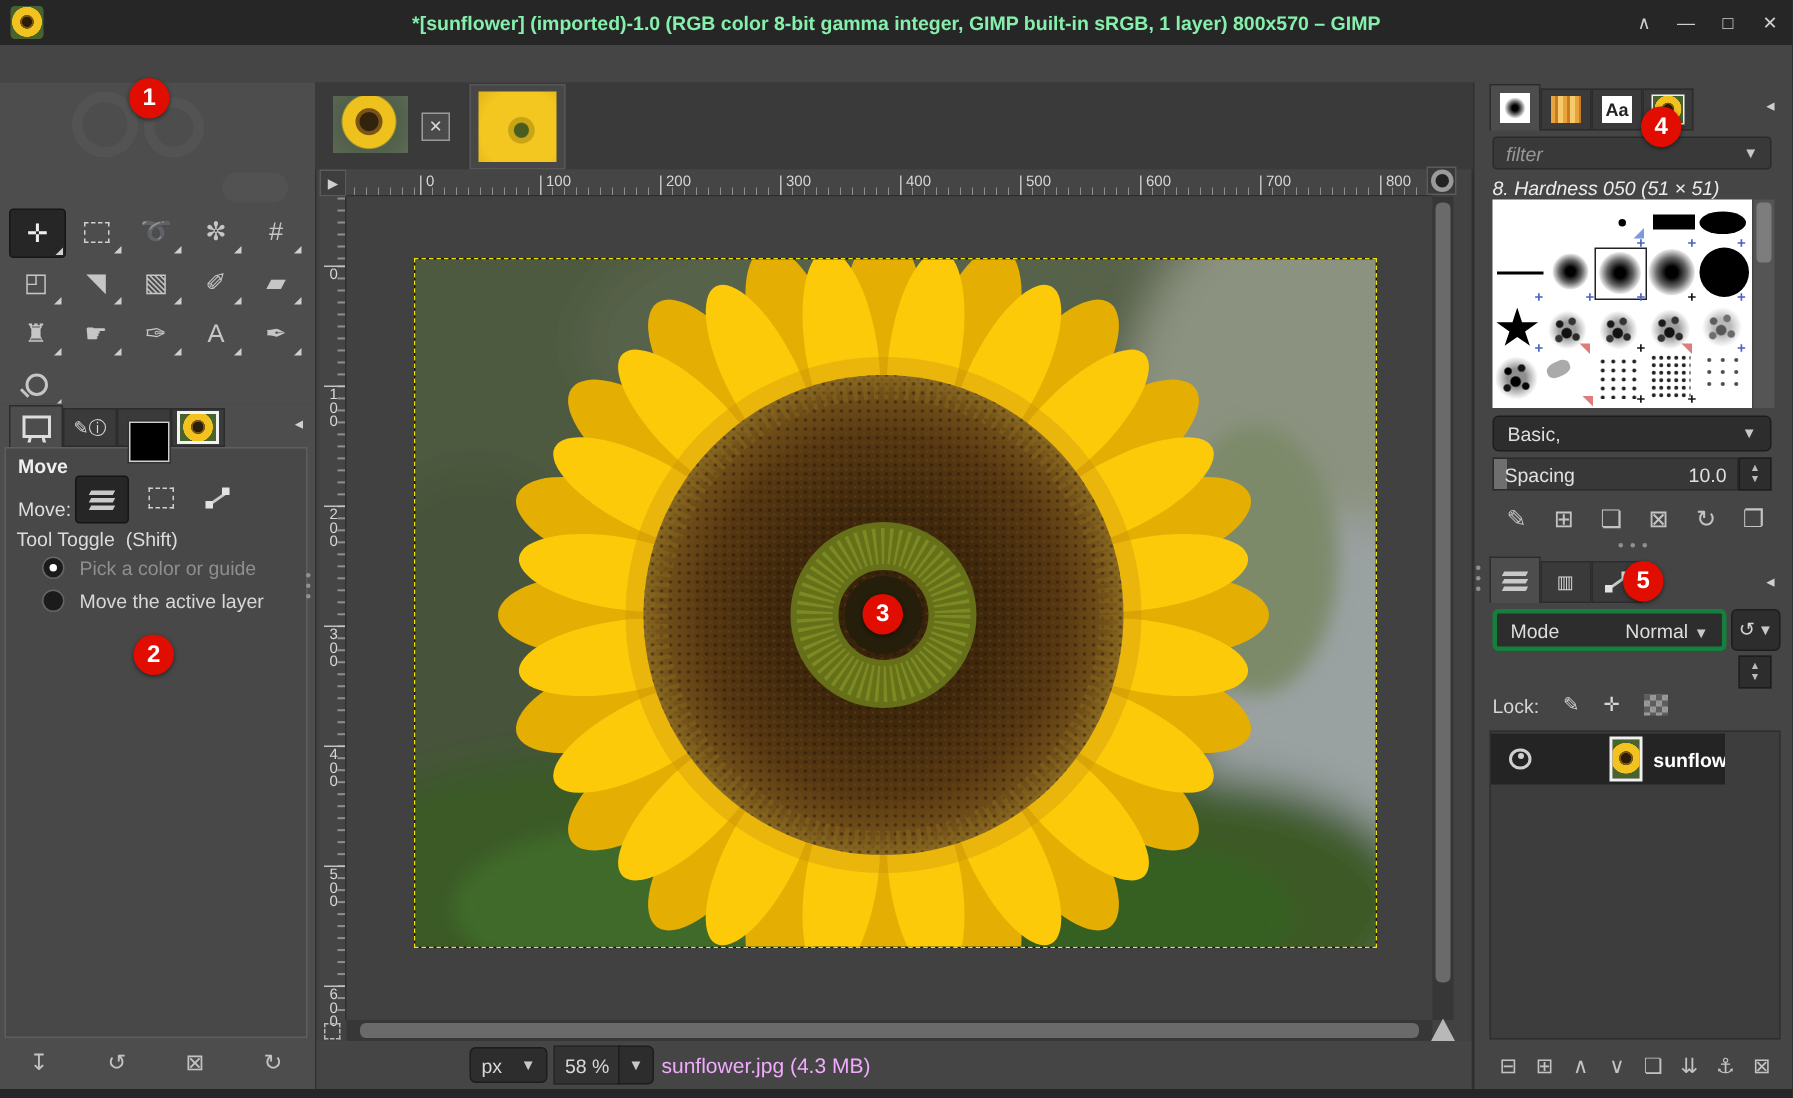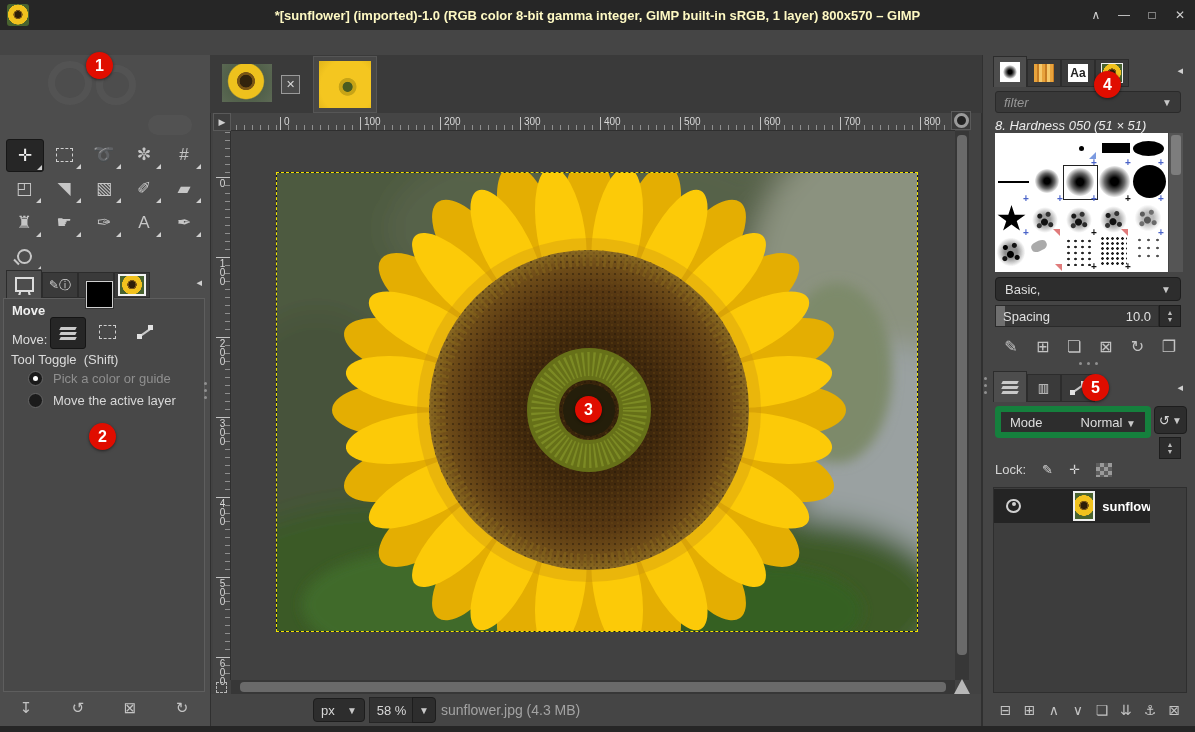--- a/index.html
+++ b/index.html
@@ -4,21 +4,21 @@
 <style>
   html,body{margin:0;padding:0;background:#222;}
   #app{position:relative;width:1195px;height:732px;background:#454545;overflow:hidden;
        font-family:"Liberation Sans","DejaVu Sans",sans-serif;color:#d8d8d8;font-size:13px;}
   .abs{position:absolute;}
   
   #titlebar{left:0;top:0;width:1195px;height:30px;background:#262626;display:flex;align-items:center;}
   #app-icon{left:7px;top:4px;width:22px;height:22px;border-radius:3px;
     background:radial-gradient(circle at 50% 48%,#2d1d08 0 20%,#7a5514 22% 28%,#f2c21e 30% 62%,#49632f 64%);}
   #title-text{left:0;right:0;top:0;height:30px;display:flex;align-items:center;justify-content:center;
-    font-weight:bold;font-size:13px;color:#fef9c3;pointer-events:none;}
+    font-weight:bold;font-size:13px;color:#86efac;pointer-events:none;}
   #win-controls{right:6px;top:0;height:30px;display:flex;align-items:center;gap:10px;}
   .winbtn{width:18px;height:18px;display:flex;align-items:center;justify-content:center;color:#cfcfcf;font-size:12px;}
   
   #menubar{left:0;top:30px;width:1195px;height:25px;background:#2f2f2f;display:flex;align-items:center;padding-left:10px;box-sizing:border-box;gap:0;}
   .menu-item{padding:3px 11px;color:#e2e2e2;font-size:13.5px;}
   
   .badge{position:absolute;width:27px;height:27px;border-radius:50%;background:#e00d00;color:#fff;
     display:flex;align-items:center;justify-content:center;font-weight:bold;font-size:16px;z-index:60;
     box-shadow:0 1px 3px rgba(0,0,0,.5);}
   
@@ -112,21 +112,21 @@
   #nav-btn{left:953px;top:677px;width:18px;height:18px;display:flex;align-items:center;justify-content:center;}
   #nav-btn i{width:0;height:0;border-left:8px solid transparent;border-right:8px solid transparent;border-bottom:15px solid #b8b8b8;}
   
   #statusbar{left:211px;top:694px;width:770px;height:32px;background:#454545;display:flex;align-items:center;}
   #unit-select{position:absolute;left:102px;width:52px;height:24px;background:#2d2d2d;border:1px solid #1d1d1d;border-radius:4px;
     display:flex;align-items:center;justify-content:space-between;padding:0 7px;box-sizing:border-box;color:#d8d8d8;}
   #zoom-box{position:absolute;left:158px;width:43px;height:24px;background:#323232;border:1px solid #262626;
     display:flex;align-items:center;justify-content:center;color:#d8d8d8;}
   #zoom-chev{position:absolute;left:201px;width:22px;height:24px;background:#2d2d2d;border:1px solid #1d1d1d;border-radius:0 4px 4px 0;
     display:flex;align-items:center;justify-content:center;color:#c8c8c8;font-size:10px;}
-  #status-text{position:absolute;left:230px;color:#a3a3a3;font-size:14px;}
+  #status-text{position:absolute;left:230px;color:#f0abfc;font-size:14px;}
   .chev{font-size:10px;color:#c8c8c8;}
   
   #right-dock{left:982px;top:55px;width:213px;height:671px;background:#454545;border-left:1px solid #303030;box-sizing:border-box;}
   
   #br-tabs{left:993px;top:57px;height:30px;}
   .dtab2{width:32px;height:26px;background:#3a3a3a;border:1px solid #2c2c2c;display:flex;align-items:center;justify-content:center;}
   .dtab2.sel{background:#4d4d4d;height:30px;border-bottom:none;}
   .brush-thumb{position:relative;width:20px;height:20px;background:#fff;}
   .brush-thumb b{position:absolute;left:3px;top:3px;width:14px;height:14px;border-radius:50%;
     background:radial-gradient(circle,#000 0 20%,rgba(0,0,0,.55) 45%,transparent 72%);}
@@ -161,21 +161,21 @@
   .slider{position:absolute;height:22px;border:1px solid #2a2a2a;box-sizing:border-box;display:flex;align-items:center;justify-content:space-between;padding:0 7px;}
   #spacing-slider{left:995px;top:305px;width:164px;background:linear-gradient(to right,#6f6f6f 0 9px,#383838 9px);color:#e0e0e0;}
   .spinner{position:absolute;width:22px;height:22px;background:#2d2d2d;border:1px solid #1d1d1d;box-sizing:border-box;
     display:flex;flex-direction:column;align-items:center;justify-content:center;color:#bbb;font-size:7px;line-height:7px;}
   #spacing-spin{left:1159px;top:305px;}
   #br-footer{left:998px;top:334px;width:184px;justify-content:space-between;}
   .ficon2{width:26px;height:24px;display:flex;align-items:center;justify-content:center;color:#c3c3c3;font-size:16px;}
   #dock-split-dots{left:1079px;top:362px;}
   
   #ly-tabs{left:993px;top:374px;height:28px;}
-  #mode-btn{left:995px;top:406px;width:156px;height:28px;background:#2d2d2d;border:6px solid #15803d;border-radius:4px;box-sizing:border-box;
+  #mode-btn{left:995px;top:406px;width:156px;height:28px;background:#2d2d2d;border:3px solid #15803d;border-radius:4px;box-sizing:border-box;
     display:flex;align-items:center;justify-content:space-between;padding:10px 9px;color:#dedede;}
   #mode-reset{left:1154px;top:406px;width:33px;height:28px;background:#2d2d2d;border:1px solid #1d1d1d;border-radius:4px;box-sizing:border-box;
     display:flex;align-items:center;justify-content:center;gap:2px;color:#d5d5d5;}
   #opacity-slider{left:995px;top:437px;width:164px;background:#707070;color:#1f1f1f;font-weight:normal;}
   #opacity-spin{left:1159px;top:437px;}
   #lock-row{left:995px;top:462px;display:flex;align-items:center;gap:16px;color:#d5d5d5;}
   .checker{width:16px;height:14px;background-image:
     linear-gradient(45deg,#9a9a9a 25%,transparent 25%,transparent 75%,#9a9a9a 75%),
     linear-gradient(45deg,#9a9a9a 25%,#5e5e5e 25%,#5e5e5e 75%,#9a9a9a 75%);
     background-size:8px 8px;background-position:0 0,4px 4px;}

